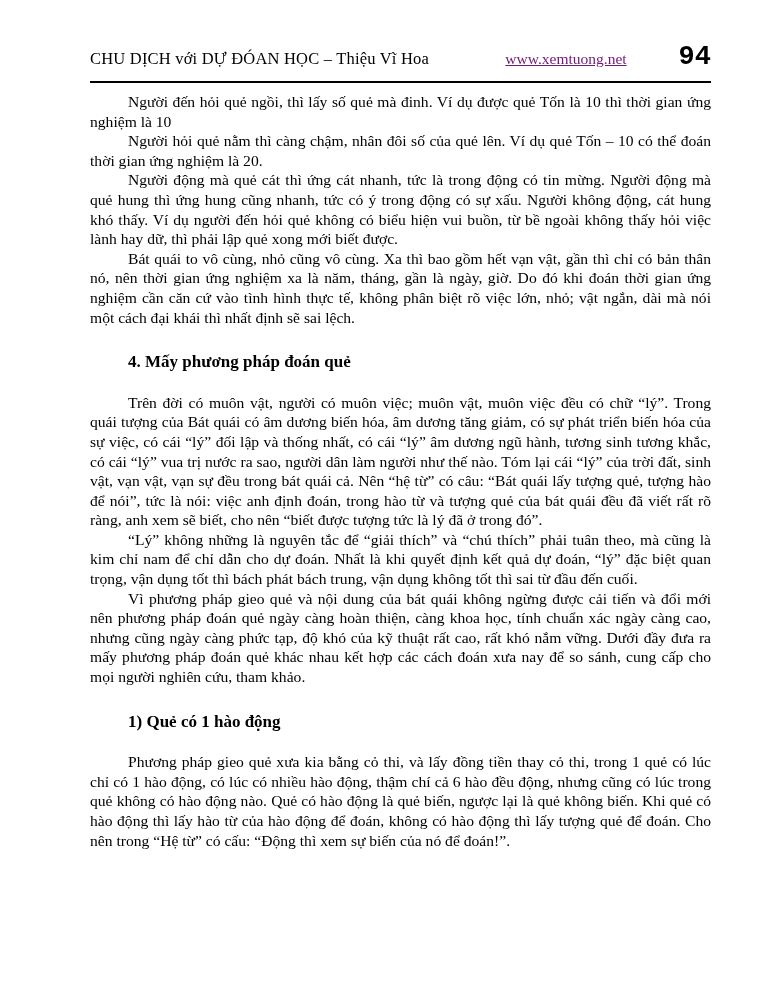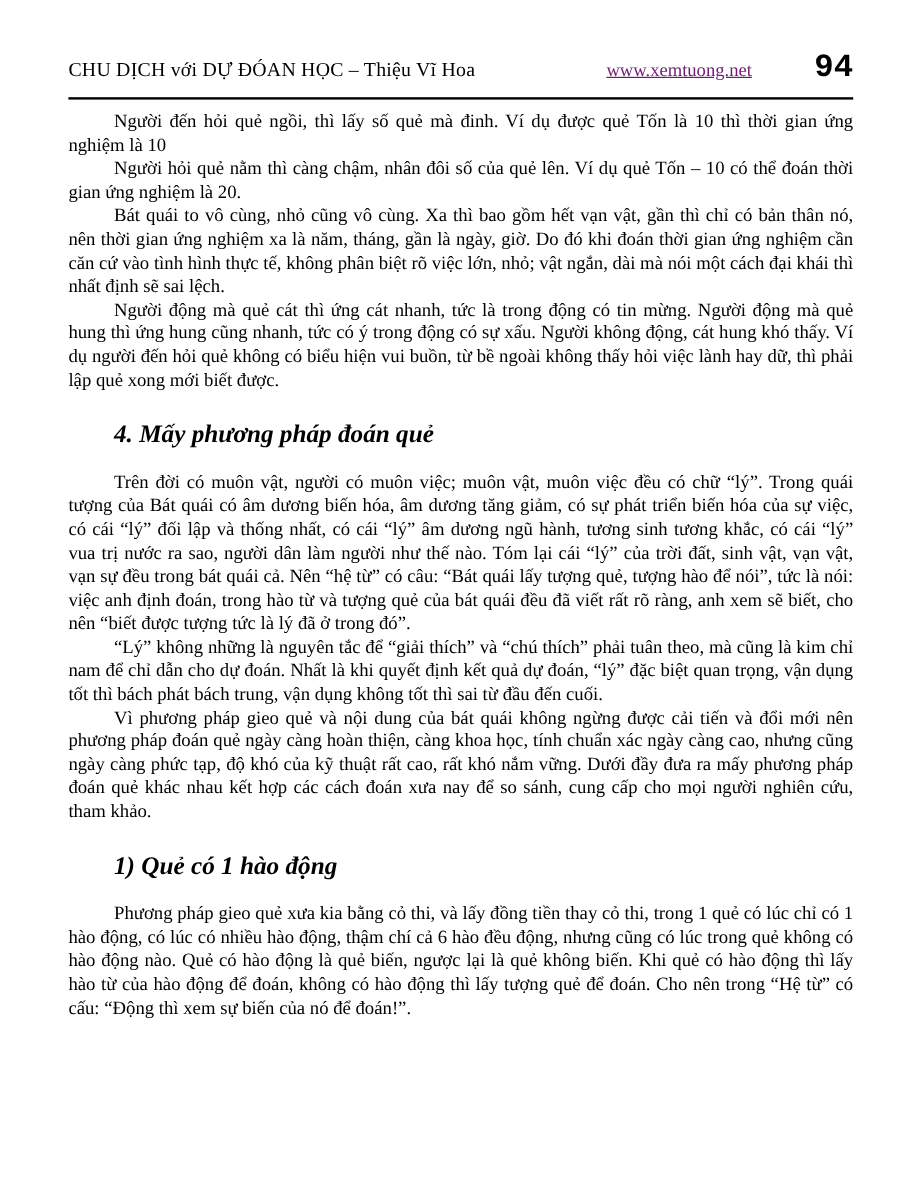--- a/index.html
+++ b/index.html
@@ -6,21 +6,21 @@
     margin: 0;
     padding: 0;
     background: #ffffff;
   }
   .page {
     position: relative;
     width: 765px;
     height: 990px;
     background: #ffffff;
     box-sizing: border-box;
-    padding: 44px 54px 0 57px;
+    padding: 44px 54px 0 90px;
     font-family: "Liberation Serif", "DejaVu Serif", serif;
     color: #000000;
     overflow: hidden;
   }
   .header {
     display: flex;
     align-items: baseline;
     border-bottom: 2px solid #000000;
     padding-bottom: 10px;
   }
@@ -49,46 +49,45 @@
   }
   .para {
     margin: 0;
     font-size: 15.6px;
     line-height: 19.6px;
     text-align: justify;
     text-indent: 38px;
   }
   .heading {
     margin: 25px 0 21px 0;
-    font-size: 21px;
+    font-size: 17px;
     line-height: 19.6px;
     font-weight: bold;
     text-indent: 38px;
-    font-style: italic;
   }
   .heading.last {
     margin-top: 40px;
   }
 </style>
 </head>
 <body>
 
 <div class="page">
 
   <div class="header">
     <span class="header-title">CHU DỊCH với DỰ ĐÓAN HỌC – Thiệu Vĩ Hoa</span>
     <a class="header-url">www.xemtuong.net</a>
     <span class="page-number">94</span>
   </div>
 
   <div class="body-text">
     <p class="para">Người đến hỏi quẻ ngồi, thì lấy số quẻ mà đinh. Ví dụ được quẻ Tốn là 10 thì thời gian ứng nghiệm là 10</p>
     <p class="para">Người hỏi quẻ nằm thì càng chậm, nhân đôi số của quẻ lên. Ví dụ quẻ Tốn – 10 có thể đoán thời gian ứng nghiệm là 20.</p>
+    <p class="para">Người động mà quẻ cát thì ứng cát nhanh, tức là trong động có tin mừng. Người động mà quẻ hung thì ứng hung cũng nhanh, tức có ý trong động có sự xấu. Người không động, cát hung khó thấy. Ví dụ người đến hỏi quẻ không có biểu hiện vui buồn, từ bề ngoài không thấy hỏi việc lành hay dữ, thì phải lập quẻ xong mới biết được.</p>
     <p class="para">Bát quái to vô cùng, nhỏ cũng vô cùng. Xa thì bao gồm hết vạn vật, gần thì chỉ có bản thân nó, nên thời gian ứng nghiệm xa là năm, tháng, gần là ngày, giờ. Do đó khi đoán thời gian ứng nghiệm cần căn cứ vào tình hình thực tế, không phân biệt rõ việc lớn, nhỏ; vật ngắn, dài mà nói một cách đại khái thì nhất định sẽ sai lệch.</p>
-    <p class="para">Người động mà quẻ cát thì ứng cát nhanh, tức là trong động có tin mừng. Người động mà quẻ hung thì ứng hung cũng nhanh, tức có ý trong động có sự xấu. Người không động, cát hung khó thấy. Ví dụ người đến hỏi quẻ không có biểu hiện vui buồn, từ bề ngoài không thấy hỏi việc lành hay dữ, thì phải lập quẻ xong mới biết được.</p>
     <p class="heading">4. Mấy phương pháp đoán quẻ</p>
     <p class="para">Trên đời có muôn vật, người có muôn việc; muôn vật, muôn việc đều có chữ “lý”. Trong quái tượng của Bát quái có âm dương biến hóa, âm dương tăng giảm, có sự phát triển biến hóa của sự việc, có cái “lý” đối lập và thống nhất, có cái “lý” âm dương ngũ hành, tương sinh tương khắc, có cái “lý” vua trị nước ra sao, người dân làm người như thế nào. Tóm lại cái “lý” của trời đất, sinh vật, vạn vật, vạn sự đều trong bát quái cả. Nên “hệ từ” có câu: “Bát quái lấy tượng quẻ, tượng hào để nói”, tức là nói: việc anh định đoán, trong hào từ và tượng quẻ của bát quái đều đã viết rất rõ ràng, anh xem sẽ biết, cho nên “biết được tượng tức là lý đã ở trong đó”.</p>
     <p class="para">“Lý” không những là nguyên tắc để “giải thích” và “chú thích” phải tuân theo, mà cũng là kim chỉ nam để chỉ dẫn cho dự đoán. Nhất là khi quyết định kết quả dự đoán, “lý” đặc biệt quan trọng, vận dụng tốt thì bách phát bách trung, vận dụng không tốt thì sai từ đầu đến cuối.</p>
     <p class="para">Vì phương pháp gieo quẻ và nội dung của bát quái không ngừng được cải tiến và đổi mới nên phương pháp đoán quẻ ngày càng hoàn thiện, càng khoa học, tính chuẩn xác ngày càng cao, nhưng cũng ngày càng phức tạp, độ khó của kỹ thuật rất cao, rất khó nắm vững. Dưới đầy đưa ra mấy phương pháp đoán quẻ khác nhau kết hợp các cách đoán xưa nay để so sánh, cung cấp cho mọi người nghiên cứu, tham khảo.</p>
     <p class="heading">1) Quẻ có 1 hào động</p>
     <p class="para">Phương pháp gieo quẻ xưa kia bằng cỏ thi, và lấy đồng tiền thay cỏ thi, trong 1 quẻ có lúc chỉ có 1 hào động, có lúc có nhiều hào động, thậm chí cả 6 hào đều động, nhưng cũng có lúc trong quẻ không có hào động nào. Quẻ có hào động là quẻ biến, ngược lại là quẻ không biến. Khi quẻ có hào động thì lấy hào từ của hào động để đoán, không có hào động thì lấy tượng quẻ để đoán. Cho nên trong “Hệ từ” có cấu: “Động thì xem sự biến của nó để đoán!”.</p>
   </div>
 
 </div>
 

